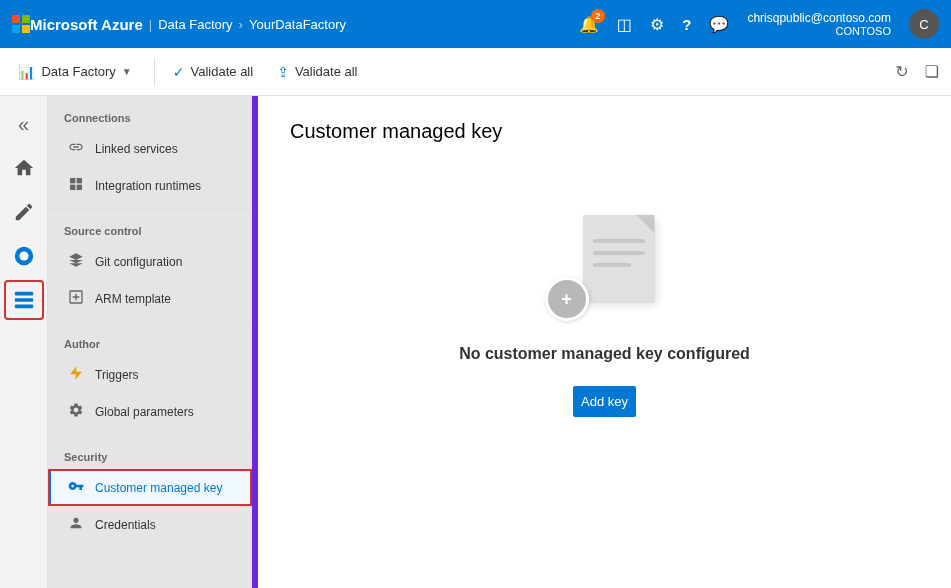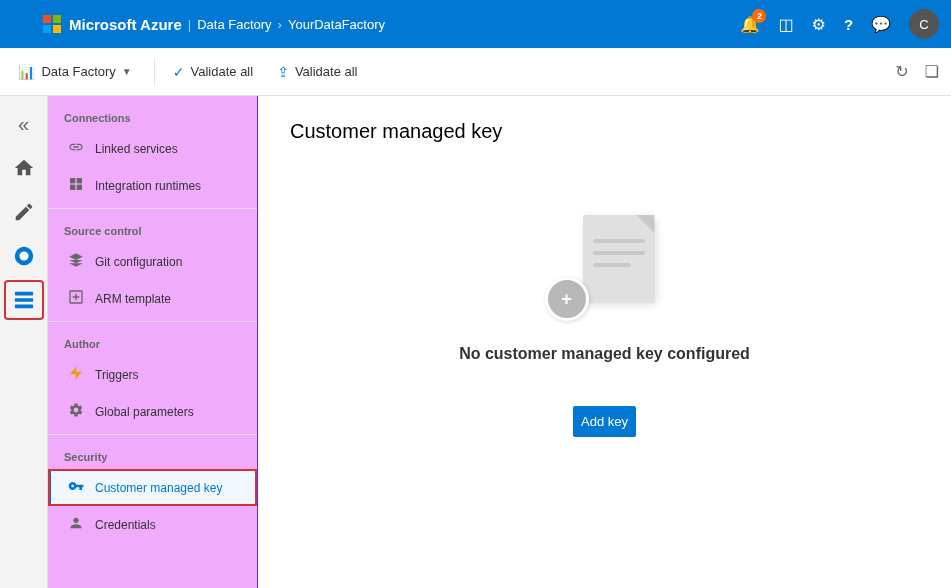--- a/index.html
+++ b/index.html
@@ -11,24 +11,23 @@
       height: 48px;
       display: flex;
       align-items: center;
       padding: 0 12px;
       color: white;
       flex-shrink: 0;
     }
     .topbar-brand {
       display: flex;
       align-items: center;
-      gap: 8px;
+      gap: 0;
       font-weight: 600;
       font-size: 15px;
-      margin-left: 31px;
     }
     .topbar-brand .ms-logo {
       display: grid;
       grid-template-columns: 1fr 1fr;
       gap: 2px;
       width: 18px;
       height: 18px;
     }
     .ms-logo-sq { width: 8px; height: 8px; }
     .ms-logo-sq:nth-child(1) { background: #f25022; }
@@ -115,22 +114,22 @@
       position: relative;
     }
     .sidebar-icon-item.highlighted {
       border: 2px solid #d13438;
       color: #0078d4;
     }
 
     
     .sidebar-nav {
       width: 210px;
-      background: #f0abfc;
-      border-right: 1px solid #6d28d9;
+      background: #e5e5e5;
+      border-right: 6px solid #6d28d9;
       overflow-y: auto;
       flex-shrink: 0;
     }
     .nav-section-header {
       font-size: 11px;
       font-weight: 600;
       color: #666;
       padding: 16px 16px 6px 16px;
       text-transform: none;
       letter-spacing: 0;
@@ -193,21 +192,21 @@
     }
     .learn-more { color: #0078d4; cursor: pointer; text-decoration: none; }
     .add-key-btn {
       background: #0078d4;
       color: white;
       border: none;
       padding: 8px 8px;
       border-radius: 2px;
       font-size: 13px;
       cursor: pointer;
-      margin-top: 20px;
+      margin-top: 0;
     }
 
     
     .nav-item-selected {
       outline: 2px solid #d13438;
       outline-offset: -2px;
       background: #fff;
     }
   </style>
 </head>
@@ -231,20 +230,24 @@
   </div>
   <div class="topbar-actions">
     <div class="topbar-icon" style="position:relative;">
       🔔
       <span class="badge">2</span>
     </div>
     <div class="topbar-icon">◫</div>
     <div class="topbar-icon">⚙</div>
     <div class="topbar-icon" style="font-size:15px;font-weight:600;">?</div>
     <div class="topbar-icon">💬</div>
+    <div class="topbar-user">
+      <span class="email">chrisqpublic@contoso.com</span>
+      <span>CONTOSO</span>
+    </div>
     <div class="topbar-avatar">
       <span>C</span>
     </div>
   </div>
 </div>
 
 <div class="toolbar">
   <div class="toolbar-group">
     <button class="toolbar-btn">
       <span class="icon">📊</span>

